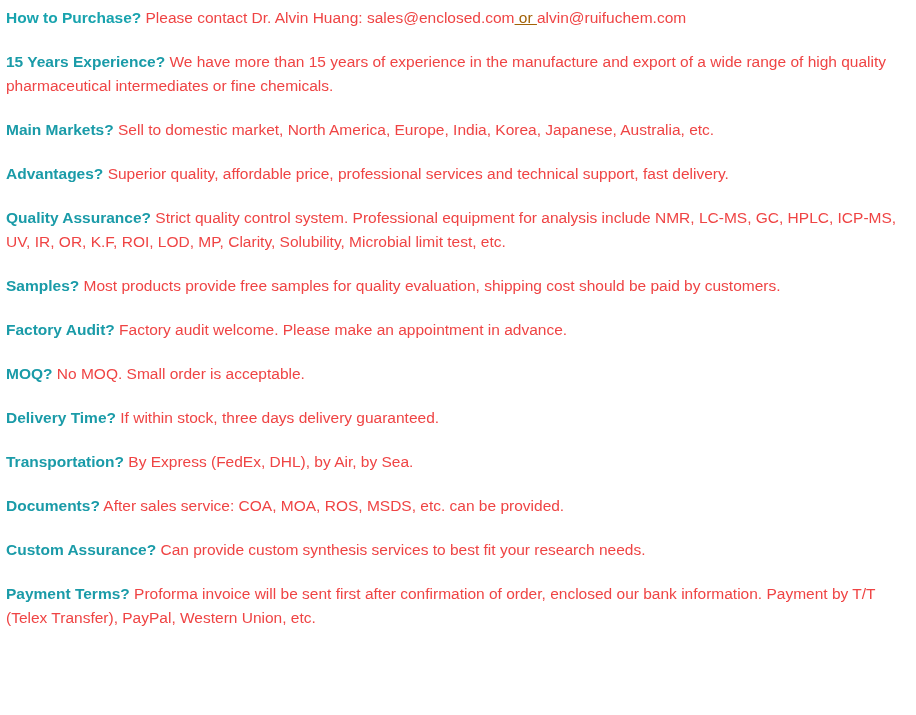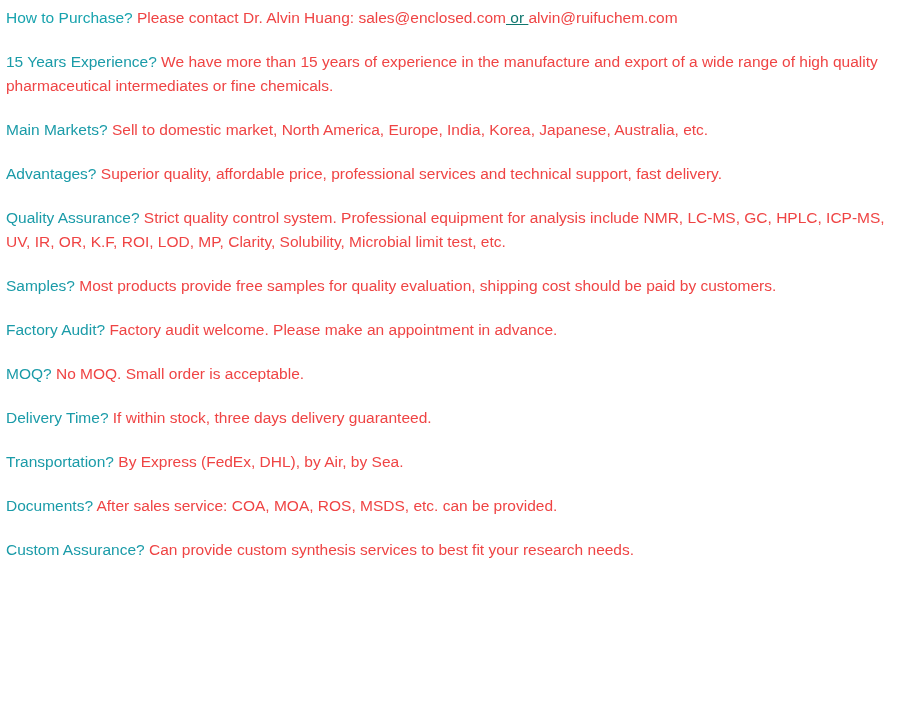--- a/index.html
+++ b/index.html
@@ -21,35 +21,35 @@
     box-sizing: border-box;
     width: 916px;
   }
   .qa-item {
     margin: 0 0 20px 0;
   }
   .qa-item:last-child {
     margin-bottom: 0;
   }
   .q-label {
-    font-weight: normal;
+    font-weight: bold;
     color: #1a9ba8;
   }
   .q-label.first {
     color: #18a3ae;
   }
   .a-text {
     color: #ef4444;
   }
   .link {
     color: #ef4444;
     text-decoration: none;
   }
   .contact-sep {
-    color: #0f766e;
+    color: #a16207;
     text-decoration: underline;
   }
 </style>
 </head>
 <body>
 
 <div class="page">
 
   <p class="qa-item">
     <span class="q-label first">How to Purchase?</span><span class="a-text"> Please contact </span><span class="link">Dr. Alvin Huang: </span><a class="link" href="#">sales@enclosed.com</a><span class="contact-sep"> or </span><a class="link" href="#">alvin@ruifuchem.com</a>
@@ -92,14 +92,17 @@
   </p>
 
   <p class="qa-item">
     <span class="q-label">Documents?</span><span class="a-text"> After sales service: COA, MOA, ROS, MSDS, etc. can be provided.</span>
   </p>
 
   <p class="qa-item">
     <span class="q-label">Custom Assurance?</span><span class="a-text"> Can provide custom synthesis services to best fit your research needs.</span>
   </p>
 
+  <p class="qa-item">
+    <span class="q-label">Payment Terms?</span><span class="a-text"> Proforma invoice will be sent first after confirmation of order, enclosed our bank information. Payment by T/T (Telex Transfer), PayPal, Western Union, etc.</span>
+  </p>
 
 </div>
 
 </body></html>

